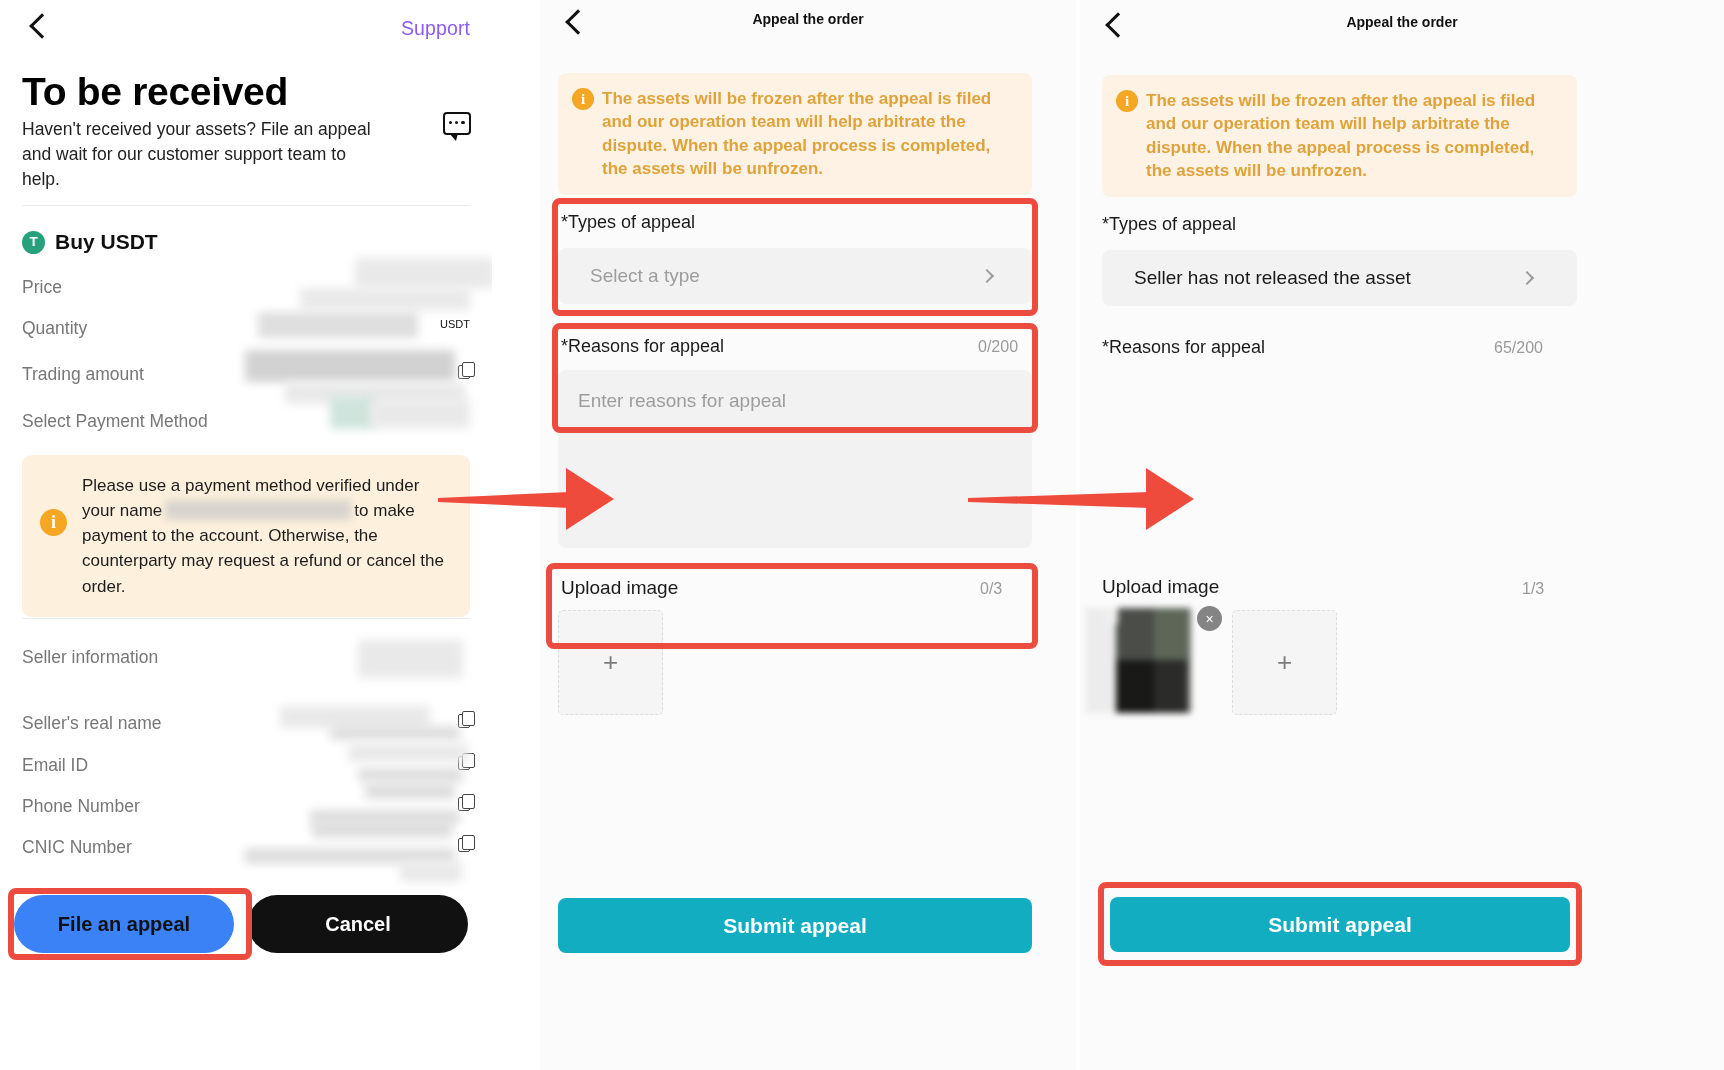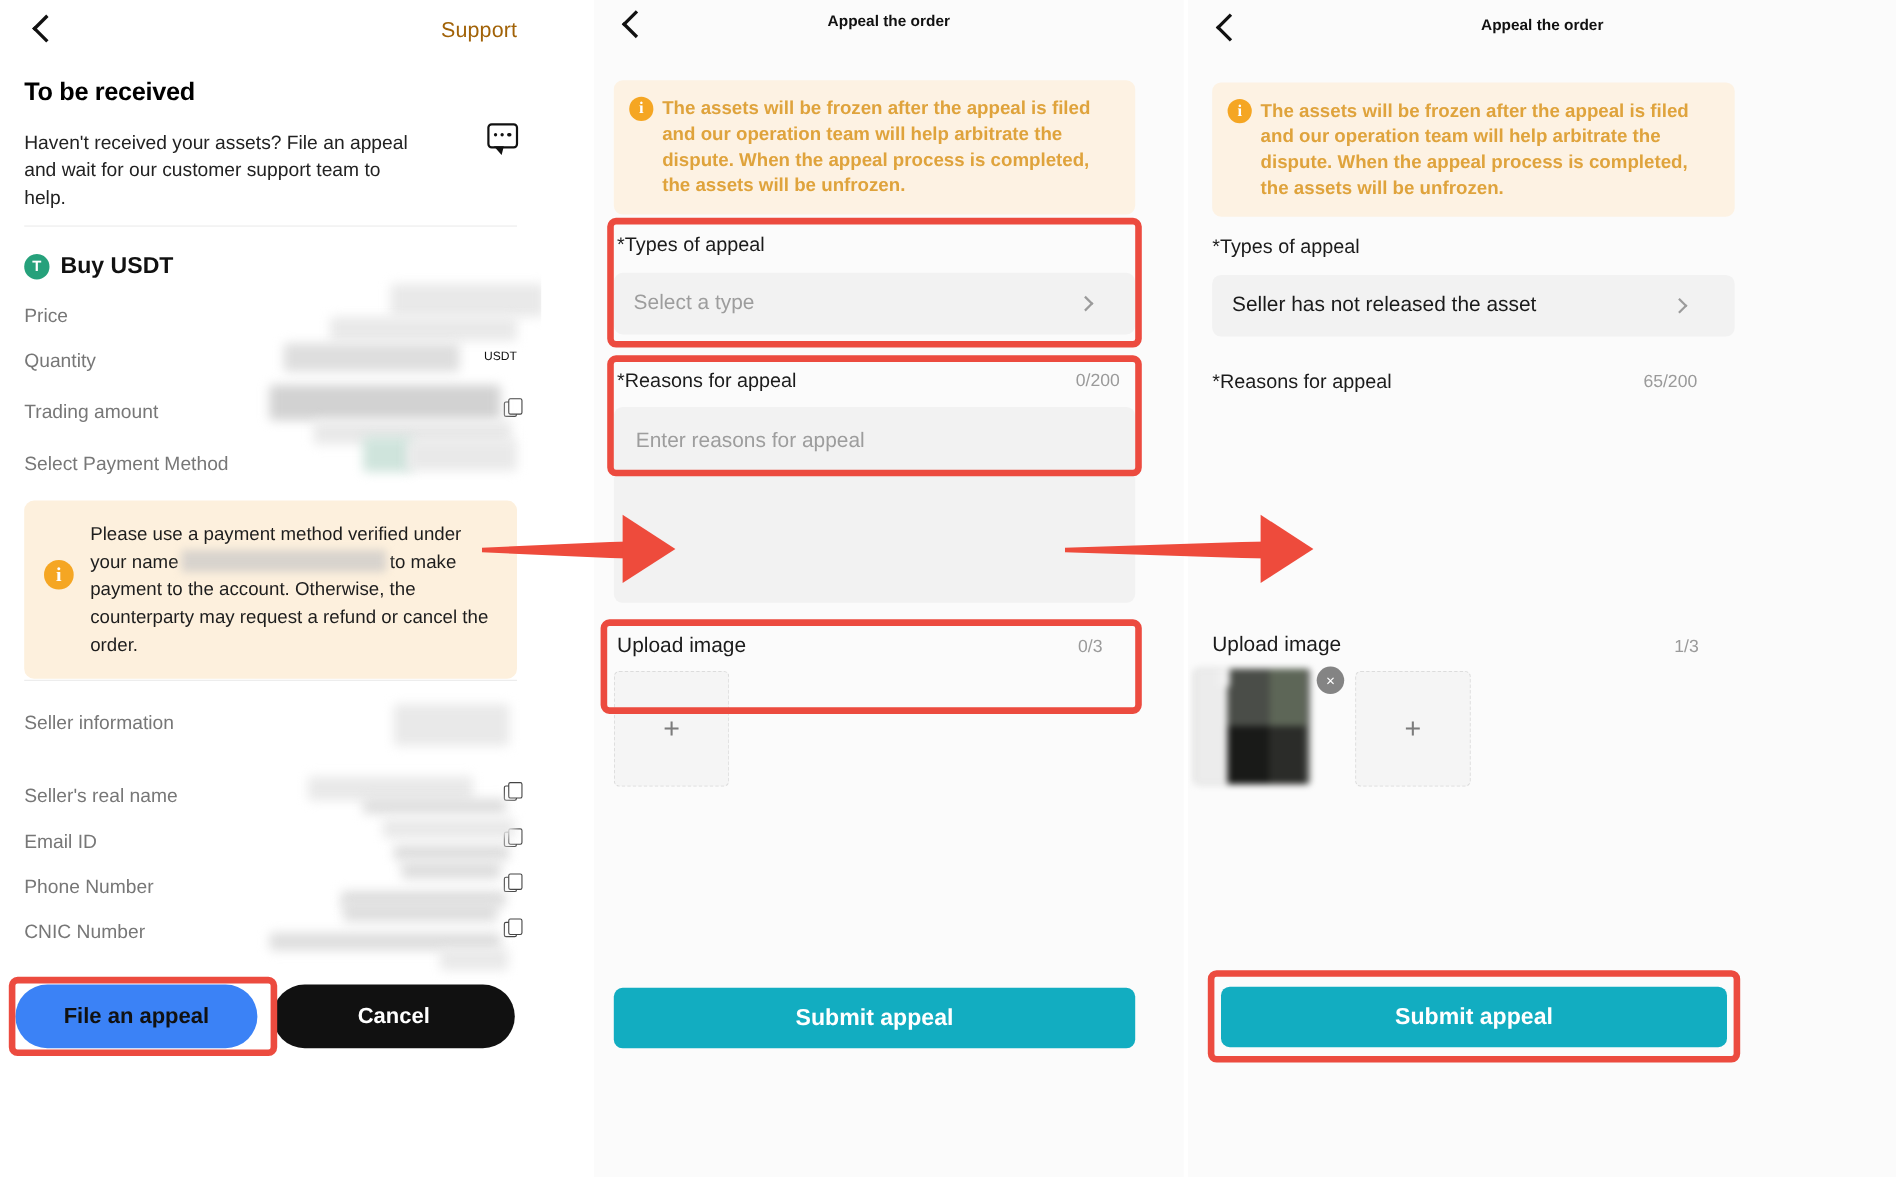--- a/index.html
+++ b/index.html
@@ -21,25 +21,25 @@
   }
   .back-chevron::before {
     content:""; position:absolute; left:7px; top:3px;
     width:15px; height:15px;
     border-left:3.4px solid #111; border-bottom:3.4px solid #111;
     transform: rotate(45deg);
   }
   #p1-back { left: 26px; top: 14px; }
   .support-link {
     position:absolute; right:22px; top:17px;
-    font-size:19.5px; color:#a16207; letter-spacing:.1px;
+    font-size:19.5px; color:#8b5cf6; letter-spacing:.1px;
   }
   .p1-title {
     position:absolute; left:22px; top:70px;
-    font-size:23px; font-weight:bold; color:#000; letter-spacing:-.3px;
+    font-size:39px; font-weight:bold; color:#000; letter-spacing:-.3px;
   }
   .p1-sub {
     position:absolute; left:22px; top:117px; width:360px;
     font-size:17.5px; line-height:1.42; color:#222;
   }
   .chat-icon {
     position:absolute; left:443px; top:112px; width:28px; height:23px;
     border:2.4px solid #111; border-radius:4px;
   }
   .chat-icon::after{
@@ -112,21 +112,21 @@
   .notice-ic {
     position:absolute; left:14px; top:15px;
     width:22px;height:22px;border-radius:50%;background:#F5A623;
     color:#fff;font-size:15px;font-weight:bold;font-family:"Liberation Serif",serif;
     display:flex;align-items:center;justify-content:center;
   }
   .field-label { position:absolute; font-size:18px; color:#1b1b1b; }
   .field-counter { position:absolute; font-size:16px; color:#9a9a9a; }
   .input-box {
     position:absolute; background:#f2f2f2; border-radius:8px;
-    display:flex; align-items:center; padding:0 18px;
+    display:flex; align-items:center; padding:0 32px;
     font-size:19px; color:#9d9d9d;
   }
   .input-box.filled { color:#1a1a1a; }
   .chev-right { position:absolute; width:10px; height:10px;
     border-top:2.3px solid #9b9b9b; border-right:2.3px solid #9b9b9b;
     transform:rotate(45deg); }
   .textarea-box {
     position:absolute; background:#f2f2f2; border-radius:8px;
     padding:18px 20px; font-size:19px; color:#9d9d9d; line-height:1.4;
   }

